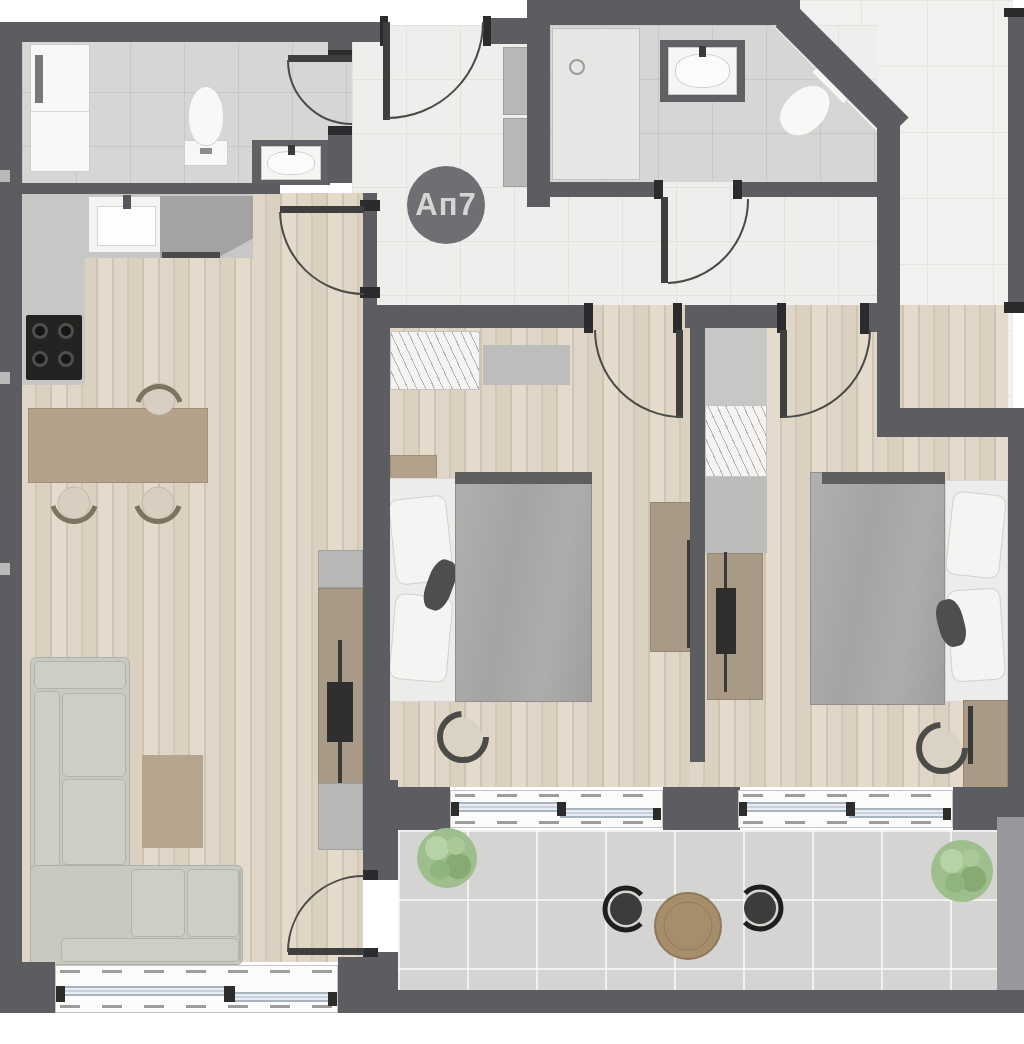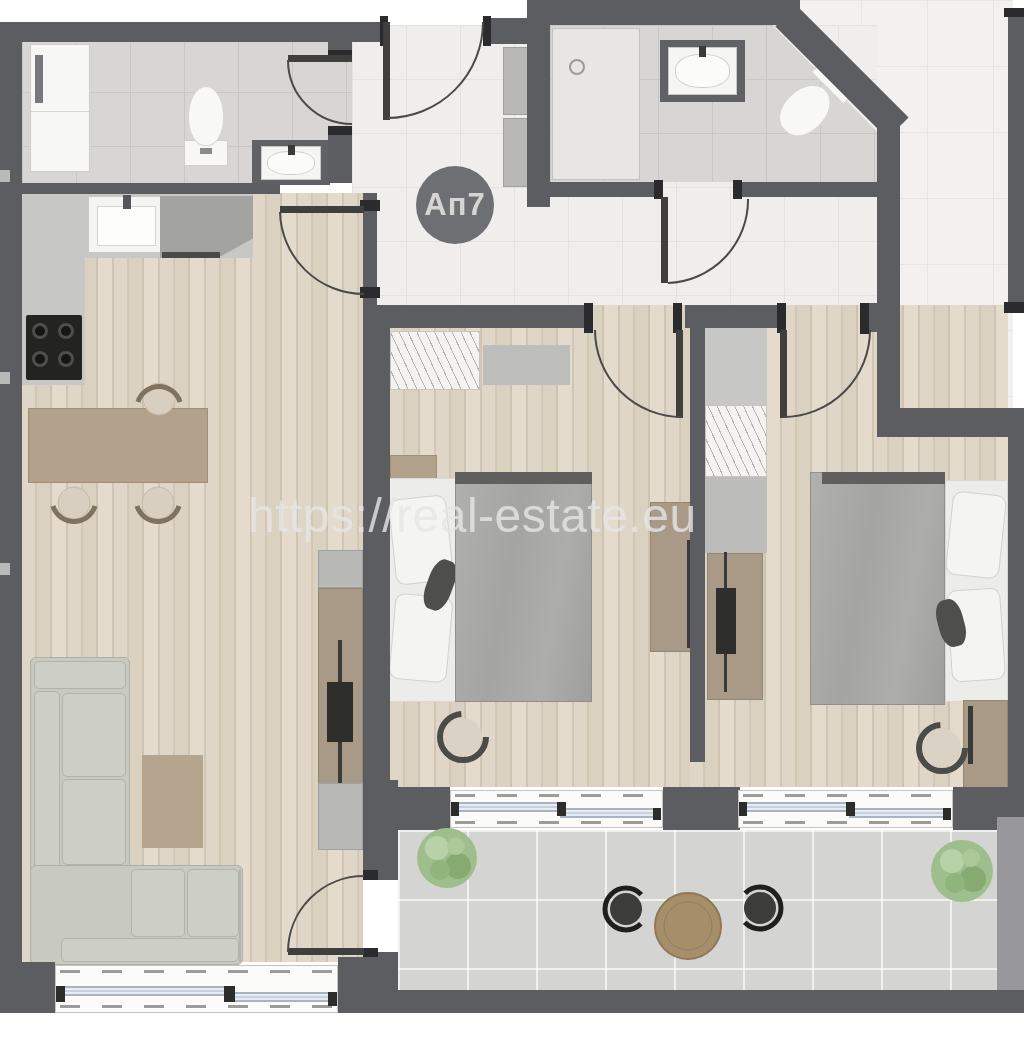--- a/index.html
+++ b/index.html
@@ -49,21 +49,21 @@
   .cush{position:absolute;background:#cdcec5;border:1px solid #b2b3aa;border-radius:5px;}
   .rug1{background:#b5a48e;}
   .rug2{background:#bdbdbb;}
   
   .window{background:#fbfbf9;border:1px solid #c5c4c2;}
   .dashrow{position:absolute;left:4px;right:4px;height:3px;
     background:repeating-linear-gradient(90deg,#9c9c9a 0 20px,transparent 20px 42px);}
   .pane{position:absolute;background:linear-gradient(#a9b4c3 0 2px,#e9edf3 2px 4px,#c7d0dc 4px 6px,#e9edf3 6px 8px,#a9b4c3 8px 10px);}
   .wh{position:absolute;background:#2c2c2a;}
   
-  #badge{left:416px;top:166px;width:78px;height:78px;border-radius:50%;background:#6e6f73;
+  #badge{left:407px;top:166px;width:78px;height:78px;border-radius:50%;background:#6e6f73;
     display:flex;align-items:center;justify-content:center;color:#d6d5d3;font-size:31px;font-weight:600;letter-spacing:1px;}
   #wm{left:248px;top:488px;font-size:48px;color:#e7e7e5;opacity:.8;letter-spacing:.5px;white-space:nowrap;z-index:40;}
   svg.overlay{position:absolute;left:0;top:0;z-index:30;pointer-events:none;}
   .z1{z-index:1}.z2{z-index:4}.z3{z-index:10}.z4{z-index:20}.z5{z-index:35}
 </style>
 </head>
 <body>
 
 <div id="plan">
 
@@ -300,15 +300,14 @@
       <circle cx="952" cy="861" r="12" fill="#b7d2a6"></circle>
       <circle cx="973" cy="879" r="13" fill="#87aa72"></circle>
       <circle cx="955" cy="883" r="10" fill="#8fb57c"></circle>
       <circle cx="971" cy="858" r="9" fill="#aac997"></circle>
     </g>
   </svg>
 
   <div id="badge" class="abs z5">
     <span>Ап7</span>
   </div>
-  <div id="wm" class="abs">https://real-estate.eu</div>
 
 </div>
 
 </body></html>

